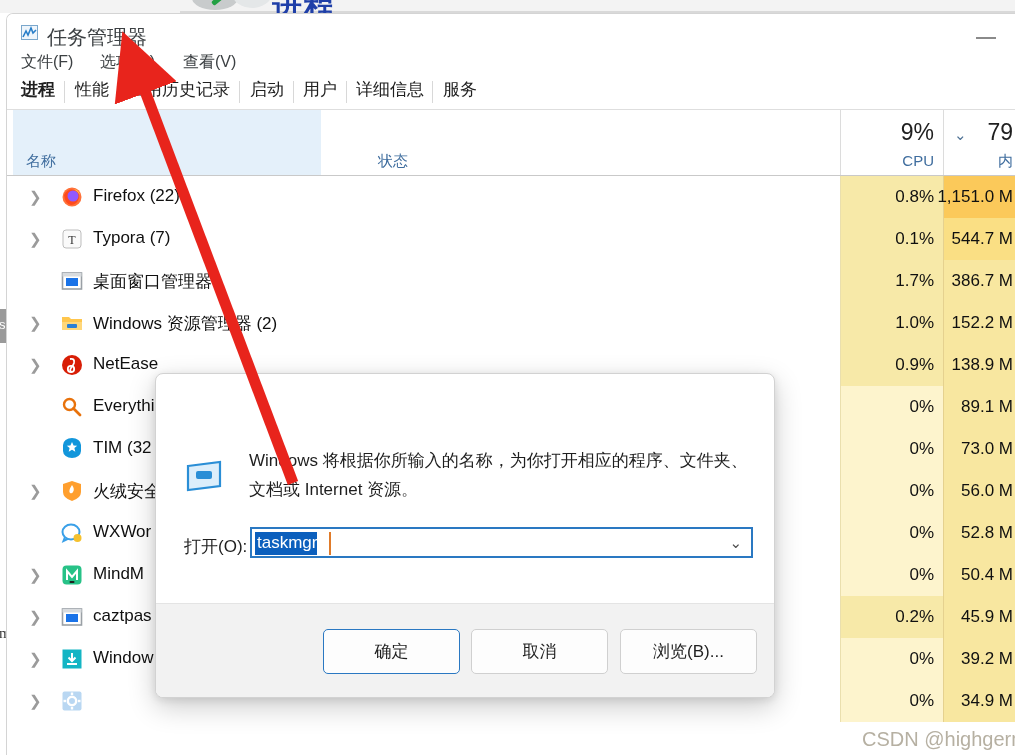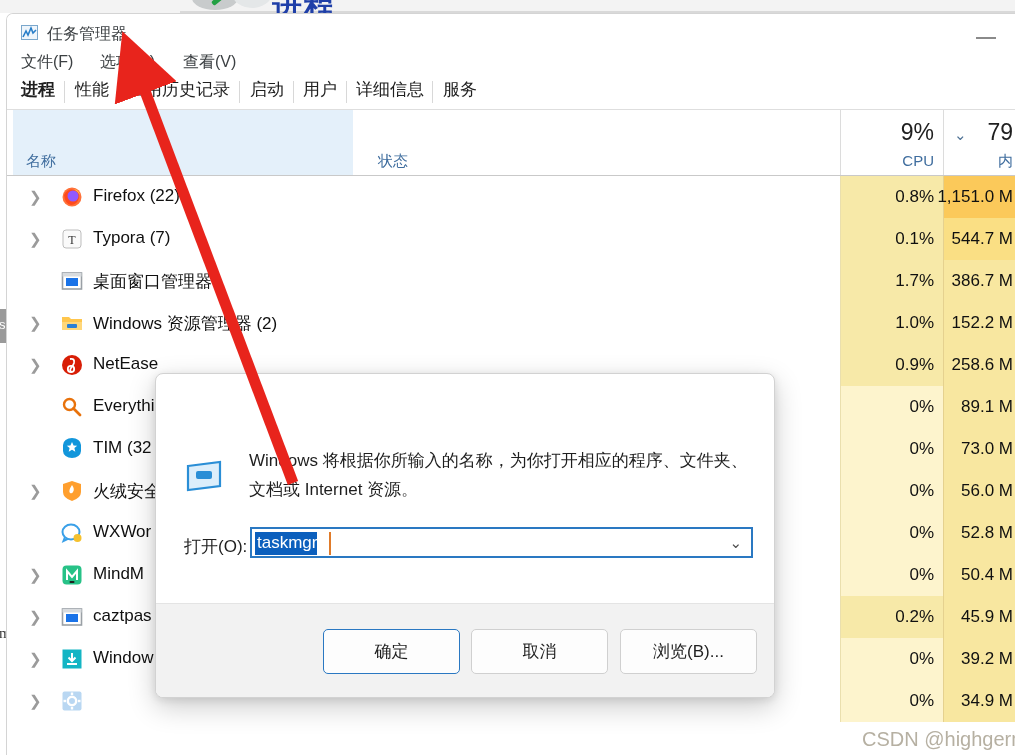--- a/index.html
+++ b/index.html
@@ -33,41 +33,41 @@
   .win {
     position: absolute; left: 6px; top: 13px; width: 1009px; height: 742px;
     background: #ffffff; border: 1px solid #d4d4d4; border-right: none; border-bottom: none;
     border-top-left-radius: 7px;
     overflow: hidden;
   }
   .titlebar { position: relative; height: 38px; background: #ffffff; }
   .title-ico { position: absolute; left: 14px; top: 11px; width: 17px; height: 15px;
                border: 1px solid #7aa7cc; background: #eef5fb; }
   .title-ico svg { display:block; }
-  .title-text { position: absolute; left: 40px; top: 10px; font-size: 16px; color: #3c4043; }
+  .title-text { position: absolute; left: 40px; top: 10px; font-size: 20px; color: #3c4043; }
   .minimize { position: absolute; right: 17px; top: 17px; width: 22px; height: 13px; }
   .minimize i { position: absolute; left: 0; top: 6px; width: 20px; height: 2px; background: #8a8a8a;
                 display: block; }
 
   
   .menubar { position: relative; height: 26px; }
   .menu-item { position: absolute; top: 0; font-size: 16px; color: #3c4043; cursor: default;
                white-space: nowrap; }
 
   
   .tabs { position: relative; height: 32px; border-bottom: 1px solid #dedede; }
   .tab { position: absolute; top: 0; font-size: 17px; color: #202020; white-space: nowrap;
          padding: 0 4px; }
   .tab.sel { font-weight: bold; }
   .tab-sep { position: absolute; top: 3px; width: 1px; height: 22px; background: #d8d8d8; }
 
   
   .colhead { position: relative; height: 66px; background: #fff; border-bottom: 1px solid #c9c9c9; }
   .ch-cell { position: absolute; top: 0; height: 65px; }
-  .ch-name { left: 6px; width: 340px; background: #e4f0fa; }
+  .ch-name { left: 6px; width: 308px; background: #e4f0fa; }
   .ch-status { left: 358px; width: 475px; background: #ffffff; }
   .ch-cpu { left: 833px; width: 103px; background: #ffffff; border-left: 1px solid #dcdcdc; }
   .ch-mem { left: 936px; width: 79px; background: #ffffff; border-left: 1px solid #dcdcdc; }
   .ch-pct { position: absolute; right: 9px; top: 9px; font-size: 23px; color: #1f1f1f; }
   .ch-lbl { position: absolute; top: 42px; font-size: 15px; color: #3f6d9e; }
   .ch-lbl.l { left: 13px; }
   .ch-lbl.r { right: 9px; }
   .sortchev { position: absolute; left: 947px; top: 16px; font-size: 15px; color: #4b6f93; }
 
   
@@ -268,21 +268,21 @@
                 <circle cx="11" cy="11" r="10" fill="#d81e06"></circle>
                 <path d="M9 5 q5 -1 4 4 q-1 3 -3 5 q-2 3 1 4" fill="none" stroke="#fff" stroke-width="1.8"></path>
                 <circle cx="10" cy="15" r="3.2" fill="none" stroke="#fff" stroke-width="1.8"></circle>
               </svg></span>
             <span class="r-label">NetEase</span>
           </div>
           <div class="c-cpu" style="background:#f7e9a8">
             <span class="cellval">0.9%</span>
           </div>
           <div class="c-mem" style="background:#f8e7a0">
-            <span class="cellval">258.6 M</span>
+            <span class="cellval">138.9 M</span>
           </div>
         </div>
         <div class="row" style="top: 210px;">
           <div class="r-name">
             <span class="r-icon"><svg width="22" height="22" viewBox="0 0 22 22">
                 <circle cx="8.5" cy="8.5" r="5.5" fill="none" stroke="#e8720c" stroke-width="2.4"></circle>
                 <line x1="12.5" y1="12.5" x2="19" y2="19" stroke="#e8720c" stroke-width="2.8" stroke-linecap="round"></line>
               </svg></span>
             <span class="r-label">Everything</span>
           </div>

